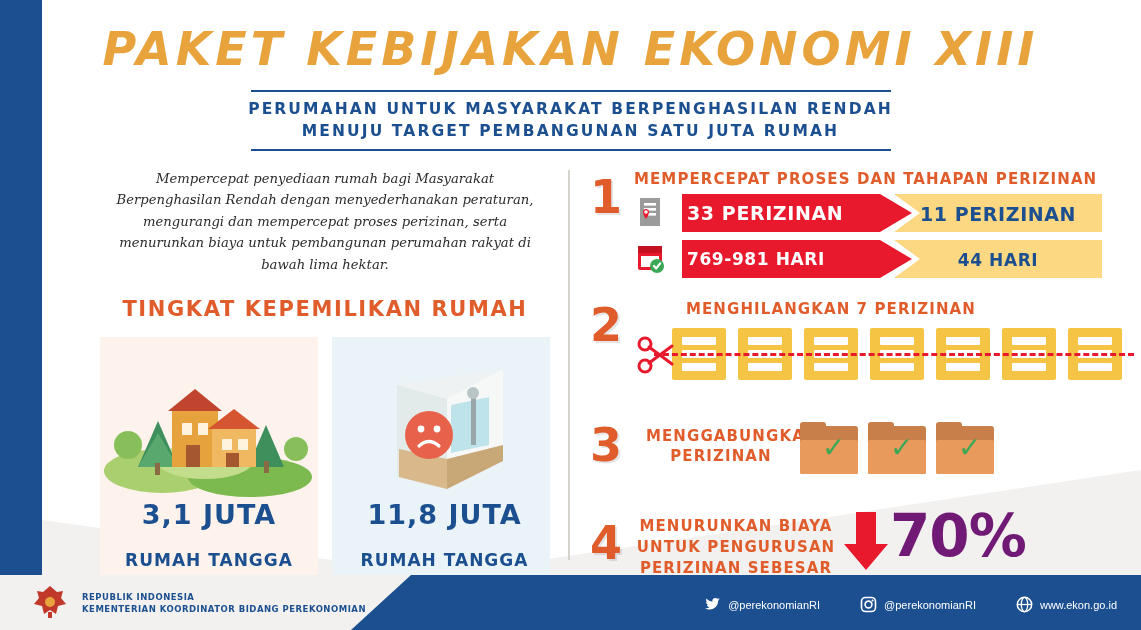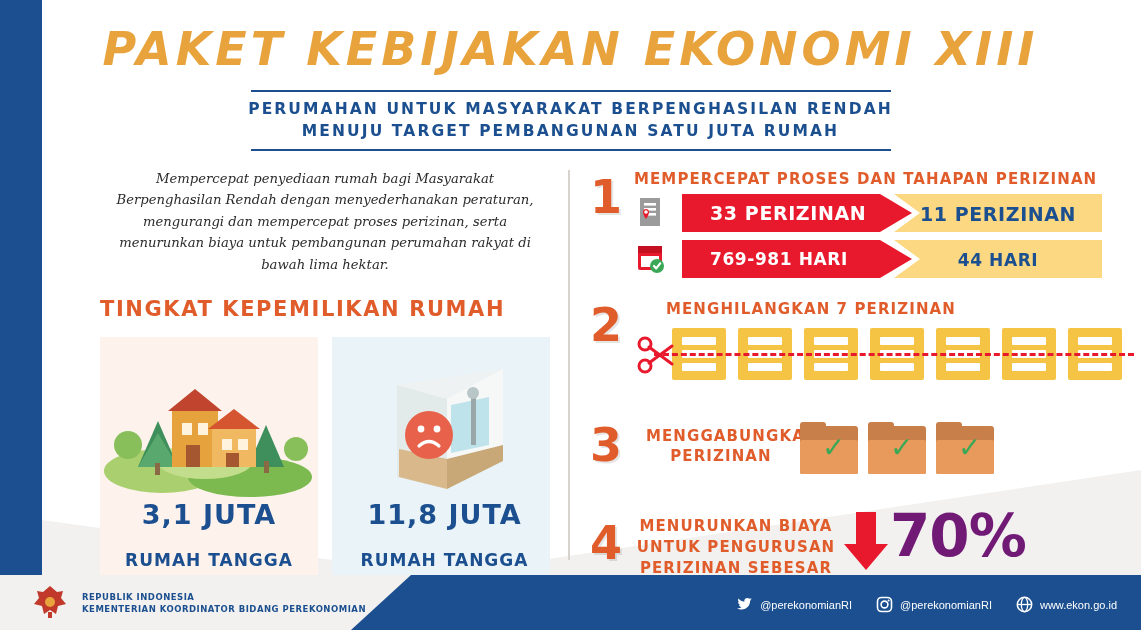--- a/index.html
+++ b/index.html
@@ -76,20 +76,21 @@
     font-family: "DejaVu Serif", serif;
     font-style: italic;
     font-size: 13.2px;
     line-height: 1.62;
     color: #2b2b2b;
     text-align: center;
     padding: 0 6px;
   }
   .section-head {
     margin-top: 22px;
+    text-align: center;
     color: #e05c2b;
     font-weight: bold;
     font-size: 21px;
     letter-spacing: 1.6px;
     font-family: "DejaVu Sans", sans-serif;
   }
   .cards {
     display: flex; gap: 14px; margin-top: 16px;
   }
   .card {
@@ -149,21 +150,21 @@
     font-family: "DejaVu Sans", sans-serif;
   }
   
   .arrow-row { position: relative; height: 40px; margin-top: 6px; }
   .arrow-red {
     position: absolute; left: 0; top: 0;
     height: 38px; width: 230px;
     background: #e8192c;
     clip-path: polygon(0 0, 198px 0, 230px 19px, 198px 38px, 0 38px);
     color: #ffffff; font-weight: bold; font-size: 19px;
-    display: flex; align-items: center; padding-left: 28px;
+    display: flex; align-items: center; padding-left: 5px;
     letter-spacing: 0.6px;
     font-family: "DejaVu Sans", sans-serif;
   }
   .arrow-yellow {
     position: absolute; left: 212px; top: 0;
     height: 40px; width: 208px;
     background: #fbd881;
     clip-path: polygon(0 0, 208px 0, 208px 38px, 0 38px, 26px 19px);
     color: #1b4f8f; font-weight: bold; font-size: 19px;
     display: flex; align-items: center; justify-content: center;
@@ -242,21 +243,21 @@
     position: absolute; left: 30px; bottom: 8px; width: 40px; height: 40px;
   }
   .ministry {
     position: absolute; left: 82px; bottom: 14px;
     color: #1b4f8f; font-weight: bold; font-size: 8.5px;
     line-height: 1.5; letter-spacing: 0.5px;
     font-family: "DejaVu Sans", sans-serif;
   }
   .social {
     position: absolute; right: 24px; bottom: 17px;
-    display: flex; gap: 24px; align-items: flex-end;
+    display: flex; gap: 40px; align-items: flex-end;
   }
   .social .s { display: flex; align-items: center; gap: 7px; }
   .social .s span.txt {
     color: #ffffff; font-size: 11px;
     font-family: "Liberation Sans", sans-serif;
   }
   .sicon { width: 17px; height: 17px; display: block; }
 </style>
 </head>
 <body>
@@ -376,21 +377,21 @@
             </svg>
           </div>
           <div class="arrow-red small">769-981 HARI</div>
           <div class="arrow-yellow small">44 HARI</div>
         </div>
       </div>
     </div>
 
     <div class="item" style="height:110px">
       <div class="num" style="top:2px">2</div>
-      <div class="item-head" style="margin-left:76px">MENGHILANGKAN 7 PERIZINAN</div>
+      <div class="item-head" style="margin-left:96px">MENGHILANGKAN 7 PERIZINAN</div>
 
       <div class="tickets" style="margin-left:50px">
         <div class="ticket" style="left:32px">
             <div class="hole"></div>
             <div class="hole hole2"></div>
             <div class="hole hole3"></div>
           </div>
         <div class="ticket" style="left:98px">
             <div class="hole"></div>
             <div class="hole hole2"></div>

